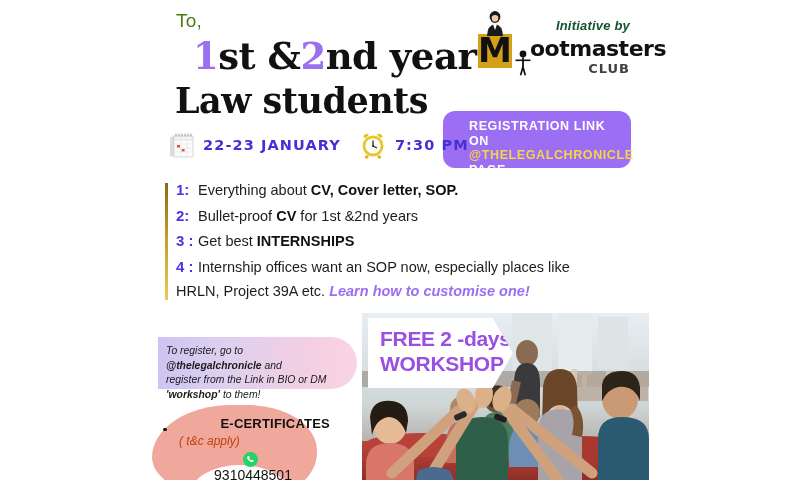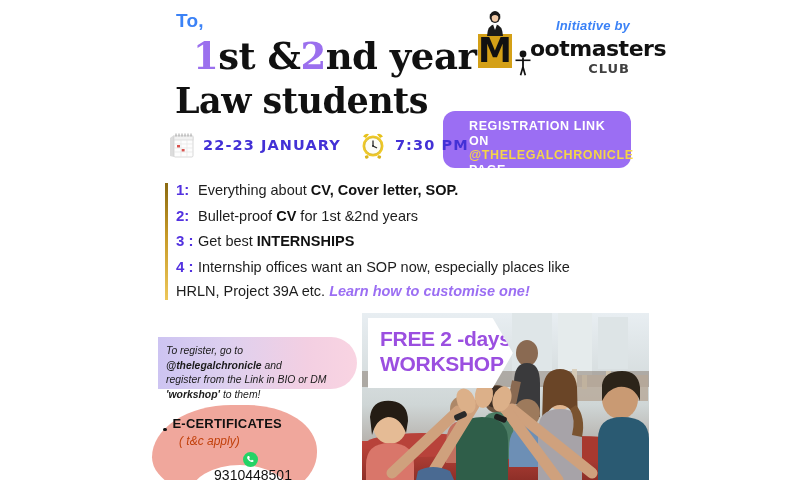--- a/index.html
+++ b/index.html
@@ -9,41 +9,41 @@
     background:#ffffff;
     position:relative;
     overflow:hidden;
   }
   .stage { position:absolute; inset:0; width:800px; height:480px; background:#fff; }
 
   
   .to-line {
     position:absolute; left:176px; top:10px;
     font-family:"Liberation Sans", sans-serif;
-    font-weight:700; font-size:19px; color:#3b82f6; letter-spacing:.2px;
+    font-weight:400; font-size:19px; color:#4d7c0f; letter-spacing:.2px;
   }
   .title1 {
     position:absolute; left:193px; top:34px;
     font-family:"DejaVu Serif", serif;
     font-weight:700; font-size:37px; color:#111;
     letter-spacing:-0.5px; white-space:nowrap;
   }
   .title2 {
     position:absolute; left:175px; top:80px;
     font-family:"DejaVu Serif", serif;
     font-weight:700; font-size:35px; color:#111;
     letter-spacing:-0.5px; white-space:nowrap;
   }
   .pnum { color:#9b70ee; }
 
   
   .logo-wrap { position:absolute; left:472px; top:4px; width:180px; height:74px; }
   .logo-initiative {
     position:absolute; right:22px; top:14px;
-    font-size:13px; font-style:italic; font-weight:700; color:#3b82f6;
+    font-size:13px; font-style:italic; font-weight:700; color:#14532d;
     letter-spacing:.2px;
   }
   .logo-m-box {
     position:absolute; left:6px; top:30px; width:34px; height:34px;
     background:#d4a017;
   }
   .logo-m-letter {
     position:absolute; left:6px; top:28px; width:34px; height:36px;
     font-family:"DejaVu Sans", sans-serif; font-weight:700; font-size:34px;
     color:#111; text-align:center; line-height:36px;
@@ -123,21 +123,21 @@
     background:#f0a79c;
     border-radius:48% 42% 40% 50% / 55% 48% 50% 45%;
   }
   .blob-notch {
     position:absolute; left:190px; top:465px; width:100px; height:50px;
     background:#ffffff; border-radius:50% 50% 0 0 / 60% 60% 0 0;
   }
   .cert-wrap { position:absolute; left:163px; top:416px; width:180px; }
   .cert-title {
     font-weight:700; font-size:13px; color:#111; letter-spacing:.2px;
-    display:flex; align-items:flex-end;
+    display:flex; align-items:flex-end;gap:48px;
   }
   .cert-dot {
     width:3.5px; height:3.5px; border-radius:50%; background:#111;
     display:inline-block; margin-right:6px;
   }
   .cert-tc {
     font-size:12px; font-style:italic; color:#c2410c; margin:3px 0 2px 16px;
   }
   .cert-phone-row { display:flex; align-items:center; margin-top:4px;flex-direction:column; }
   .wa-icon { width:15px; height:15px; margin-right:6px; flex:0 0 auto; }

